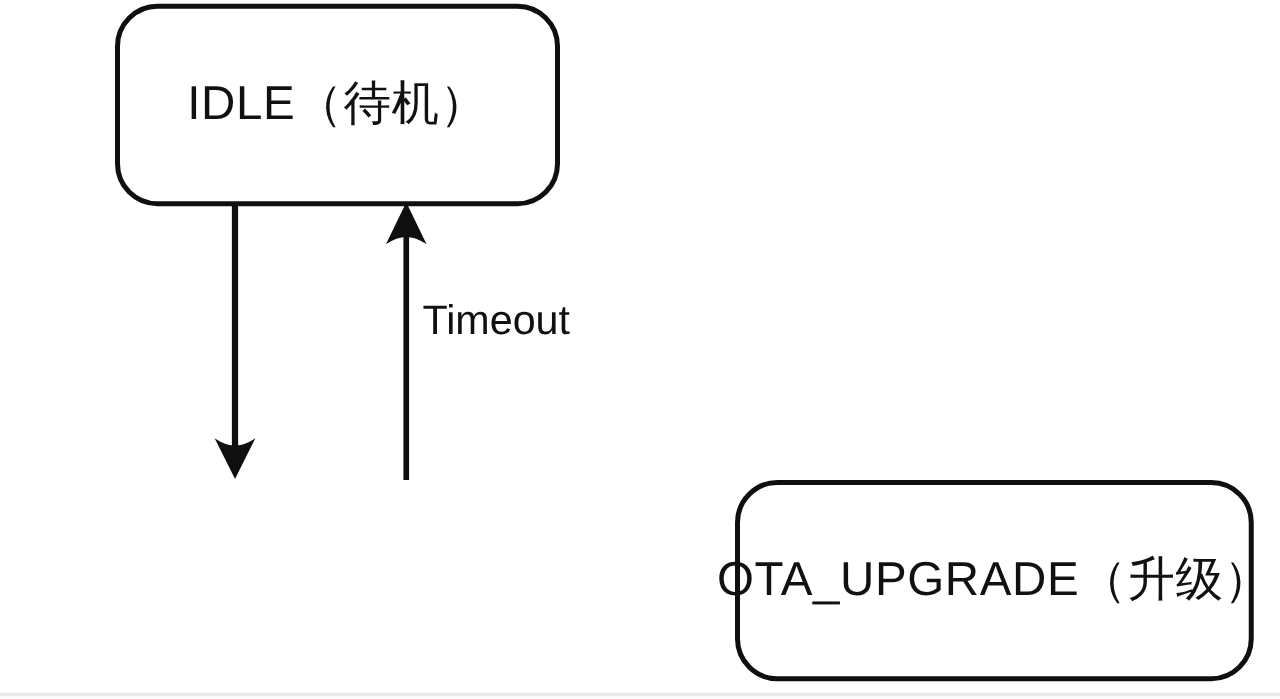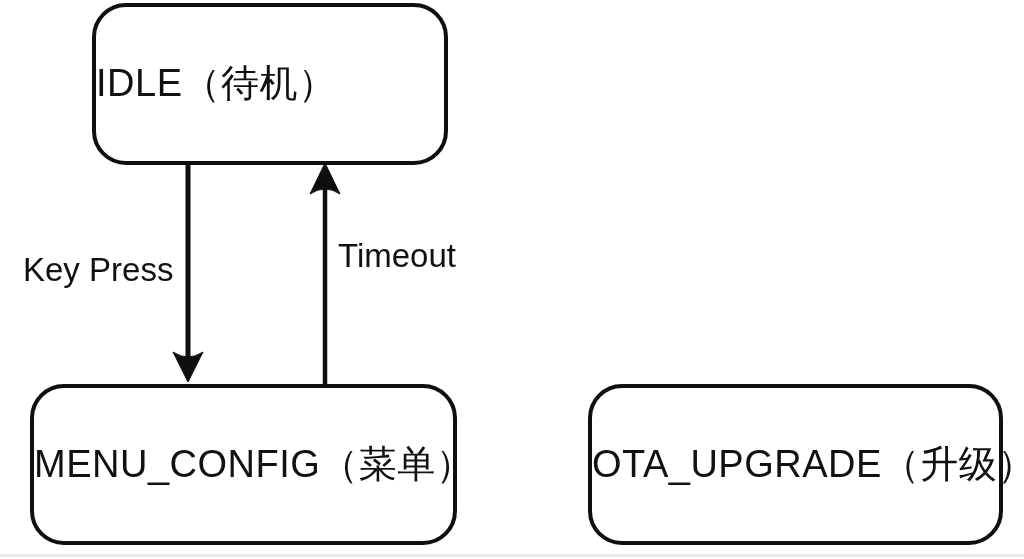--- a/index.html
+++ b/index.html
@@ -17,21 +17,21 @@
     color: #111111;
   }
   .state-box {
     position: absolute;
     box-sizing: border-box;
     border: 4px solid #0f0f0f;
     border-radius: 34px;
     background: #ffffff;
     display: flex;
     align-items: center;
-    justify-content: flex-start;
+    justify-content: center;
   }
   .state-box .state-label {
     font-size: 38px;
     line-height: 1.15;
     letter-spacing: 0.5px;
     white-space: nowrap;
     color: #111111;
   }
   #state-idle {
     left: 92px;
@@ -84,37 +84,33 @@
 </style>
 </head>
 <body>
 
 <div class="canvas">
 
   <div class="state-box" id="state-idle">
     <span class="state-label">IDLE（待机）</span>
   </div>
 
-  <div class="state-box" id="state-menu-config">
-    <span class="state-label">MENU_CONFIG（菜单）</span>
-  </div>
 
   <div class="state-box" id="state-ota-upgrade">
     <span class="state-label">OTA_UPGRADE（升级）</span>
   </div>
 
   <svg class="arrow-layer" viewBox="0 0 1024 559" xmlns="http://www.w3.org/2000/svg" aria-hidden="true">
     <g>
       <line x1="188" y1="163" x2="188" y2="358" stroke="#0f0f0f" stroke-width="5"></line>
       <path d="M 188 382 L 173 352 Q 188 362 203 352 Z" fill="#0f0f0f" stroke="#0f0f0f" stroke-width="1"></path>
     </g>
     <g>
       <line x1="325" y1="384" x2="325" y2="188" stroke="#0f0f0f" stroke-width="4.5"></line>
       <path d="M 325 163 L 310 194 Q 325 184 340 194 Z" fill="#0f0f0f" stroke="#0f0f0f" stroke-width="1"></path>
     </g>
   </svg>
 
-  <div class="edge-label" id="label-key-press">Key Press</div>
   <div class="edge-label" id="label-timeout">Timeout</div>
 
   <div class="bottom-strip"></div>
 
 </div>
 
 </body></html>

